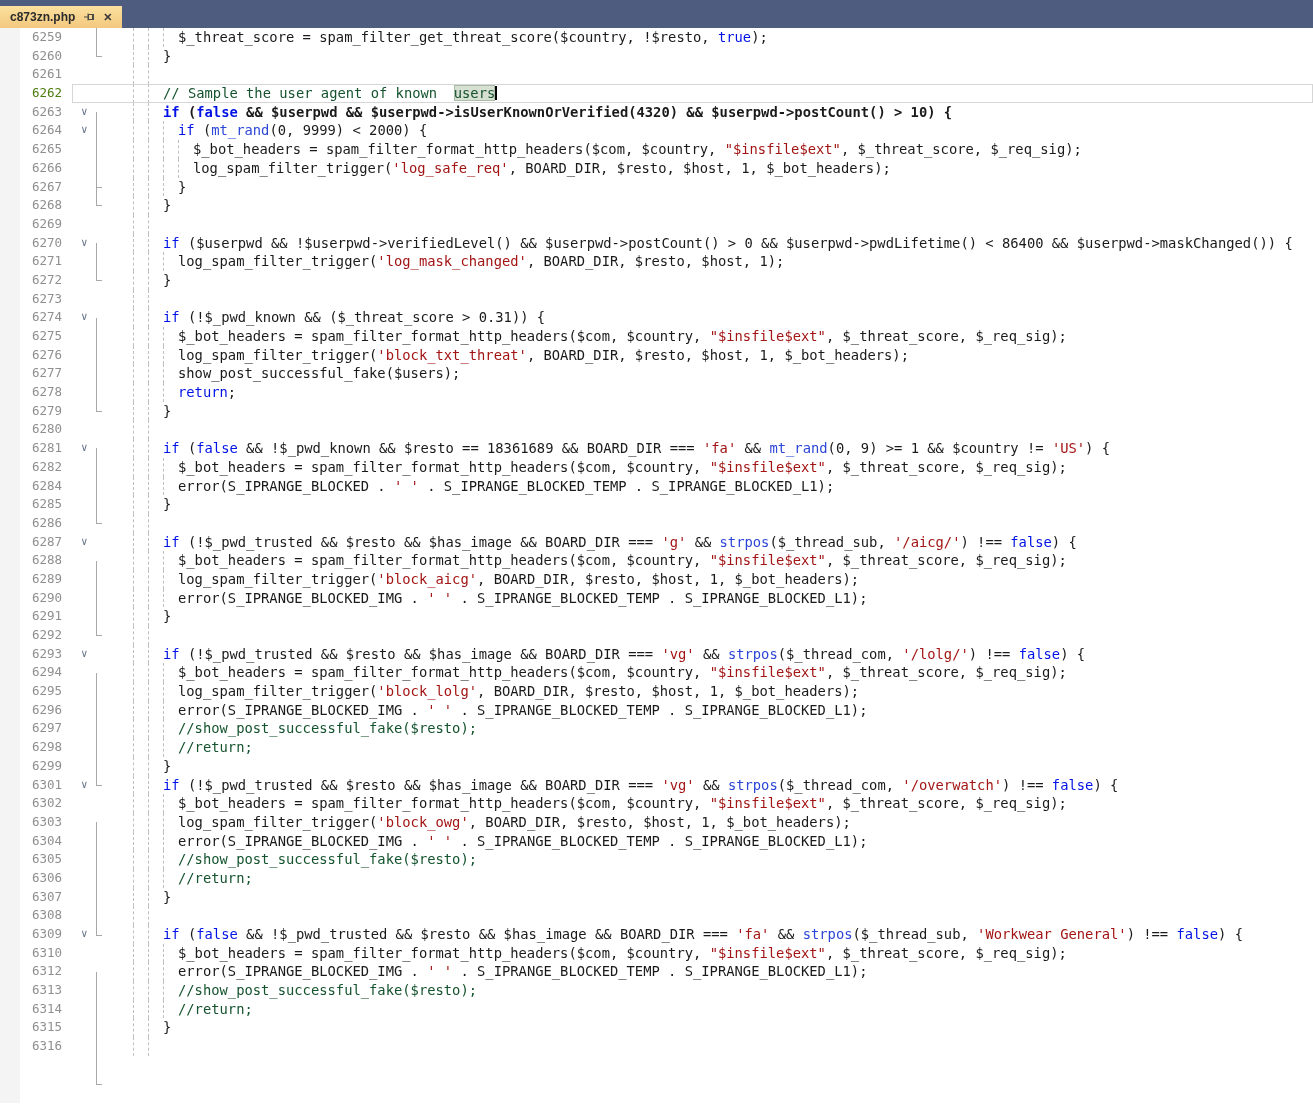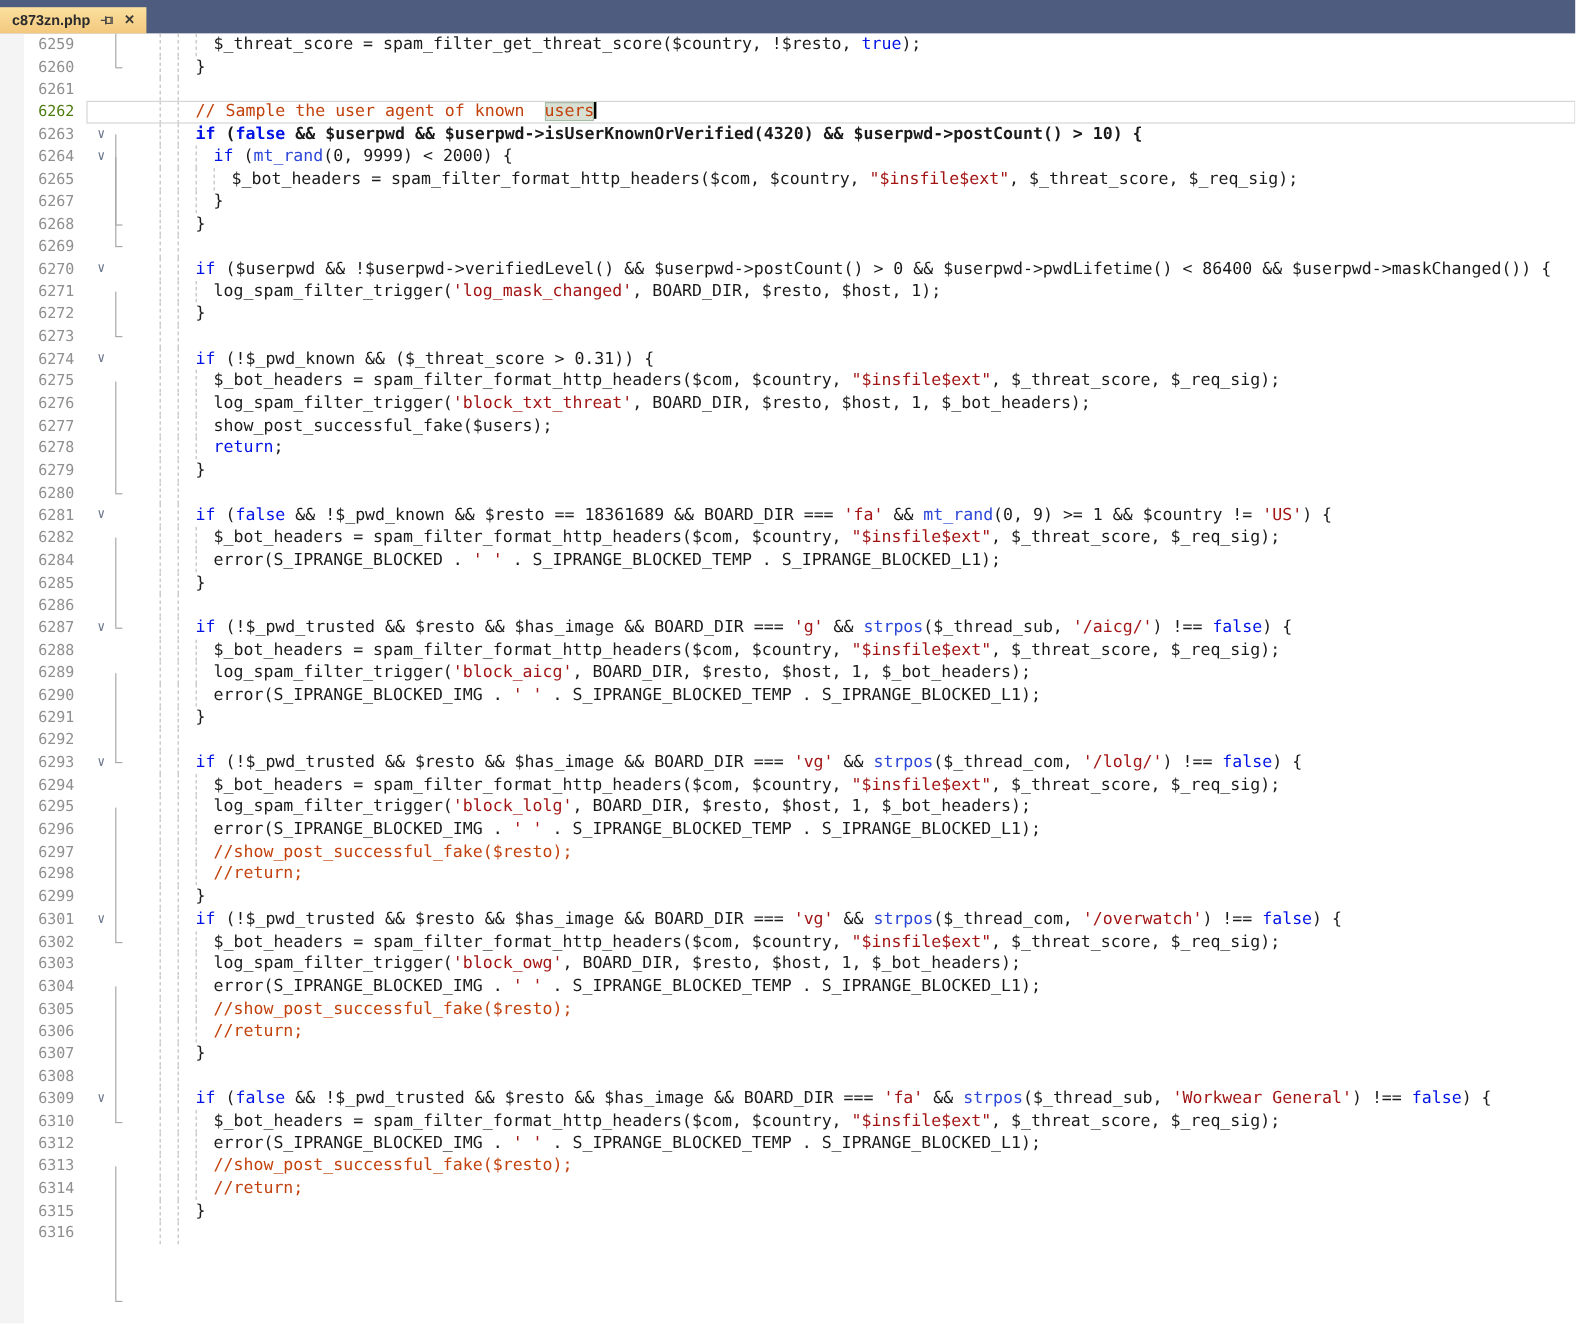--- a/index.html
+++ b/index.html
@@ -25,21 +25,21 @@
   .ln{width:62px;text-align:right;color:#8F8F8F;font-size:12.5px;flex:none}
   .line.cur .ln{color:#4d7c0f}
   .fold{width:42px;flex:none;position:relative}
   .chev{position:absolute;left:19px;top:0;font-size:11px;color:#68758A;line-height:18.7px}
   .code{flex:1;position:relative;overflow:hidden}
   .guide{position:absolute;top:0;bottom:0;width:0;border-left:1px dashed #BFBFBF}
   .txt{position:relative;white-space:pre;color:#1A1A1A}
   .tk-k{color:#0012E6}
   .tk-b{color:#2C46D8}
   .tk-s{color:#A31515}
-  .tk-c{color:#c2410c}
+  .tk-c{color:#14532d}
   .tk-p{color:#1A1A1A}
   .tk-sel{background:#D8E0D3;box-shadow:inset 0 0 0 1px #A8BCA8}
   .tk-caret{display:inline-block;width:1.5px;height:14px;background:#000;vertical-align:-2px}
   .line.cur::after{content:"";position:absolute;left:72px;right:0;top:0;bottom:0;
                    border:1px solid #D6D6D6;pointer-events:none}
   #fold-overlay{position:absolute;top:0;left:0;right:0;bottom:0;pointer-events:none}
   .fline,.ftick{position:absolute;background:#A8A8A8}
   .fline{width:1px;left:96px}
   .ftick{height:1px;left:96px;width:6px}
 
@@ -143,20 +143,31 @@
         </div>
         <div class="line">
           <div class="ln">6265</div>
           <div class="fold"></div>
           <div class="code">
             <div class="guide" style="left: 29px;"></div>
             <div class="guide" style="left: 44px;"></div>
             <div class="guide" style="left: 59px;"></div>
             <div class="guide" style="left: 74px;"></div>
             <div class="txt" style="padding-left: 89px;"><span class="tk-p">$_bot_headers = spam_filter_format_http_headers($com, $country, </span><span class="tk-s">"$insfile$ext"</span><span class="tk-p">, $_threat_score, $_req_sig);</span></div>
+          </div>
+        </div>
+        <div class="line">
+          <div class="ln">6266</div>
+          <div class="fold"></div>
+          <div class="code">
+            <div class="guide" style="left: 29px;"></div>
+            <div class="guide" style="left: 44px;"></div>
+            <div class="guide" style="left: 59px;"></div>
+            <div class="guide" style="left: 74px;"></div>
+            <div class="txt" style="padding-left: 89px;"><span class="tk-p">log_spam_filter_trigger(</span><span class="tk-s">'log_safe_req'</span><span class="tk-p">, BOARD_DIR, $resto, $host, 1, $_bot_headers);</span></div>
           </div>
         </div>
         <div class="line">
           <div class="ln">6267</div>
           <div class="fold"></div>
           <div class="code">
             <div class="guide" style="left: 29px;"></div>
             <div class="guide" style="left: 44px;"></div>
             <div class="guide" style="left: 59px;"></div>
             <div class="txt" style="padding-left: 74px;"><span class="tk-p">}</span></div>

